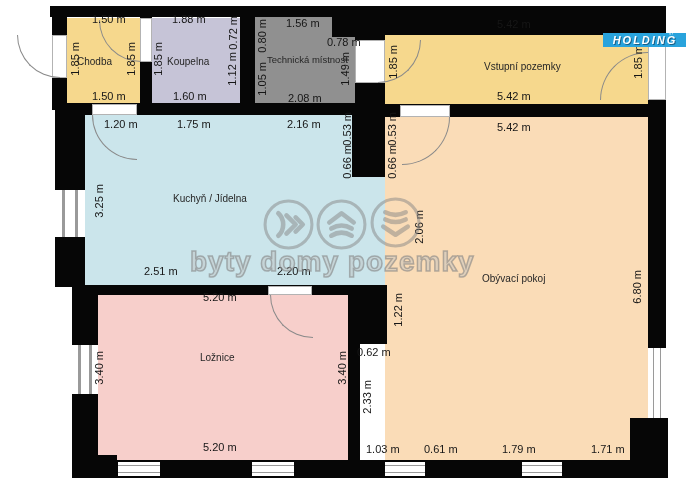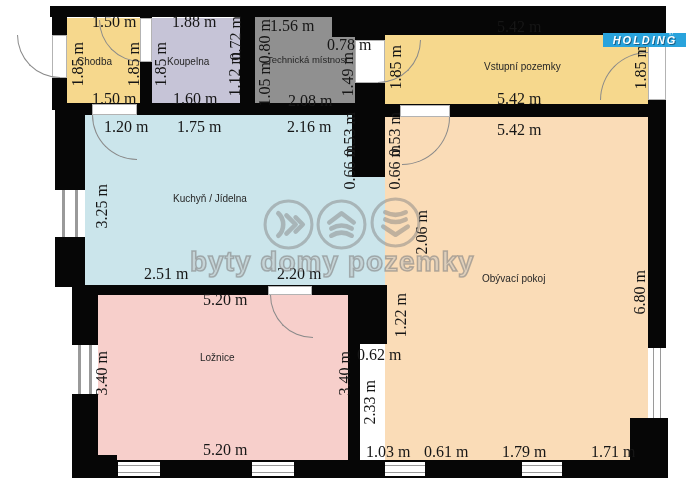--- a/index.html
+++ b/index.html
@@ -7,21 +7,21 @@
           font-family:"Liberation Sans", sans-serif; }
   .room  { position:absolute; }
   .wall  { position:absolute; background:#060606; }
   .gap   { position:absolute; background:#fff; border:1px solid #b3b3b3; box-sizing:border-box; }
   .win-h { position:absolute; background:linear-gradient(to bottom,#fff 0 18%,#9a9a9a 18% 30%,#fff 30% 70%,#9a9a9a 70% 82%,#fff 82% 100%); }
   .win-v { position:absolute; background:linear-gradient(to right,#fff 0 18%,#9a9a9a 18% 30%,#fff 30% 70%,#9a9a9a 70% 82%,#fff 82% 100%); }
   .arc   { position:absolute; box-sizing:border-box; }
   .arc-bl{ border-left:1.5px solid #8a8a8a; border-bottom:1.5px solid #8a8a8a; border-bottom-left-radius:100% 100%; }
   .arc-br{ border-right:1.5px solid #8a8a8a; border-bottom:1.5px solid #8a8a8a; border-bottom-right-radius:100% 100%; }
   .arc-tl{ border-left:1.5px solid #8a8a8a; border-top:1.5px solid #8a8a8a; border-top-left-radius:100% 100%; }
-  .dim   { position:absolute; font-size:16px; color:#161616; white-space:nowrap;font-family:Liberation Serif, serif; }
+  .dim   { position:absolute; font-size:11px; color:#161616; white-space:nowrap; }
   .dimv  { writing-mode:vertical-rl; transform:rotate(180deg); }
   .rname { position:absolute; font-size:10px; color:#262626; white-space:nowrap; }
   .wm-text { position:absolute; left:190px; top:246px; font-size:28px; font-weight:bold;
              letter-spacing:1px; color:rgba(190,190,190,0.45);
              -webkit-text-stroke:1.5px rgba(125,125,125,0.55); white-space:nowrap; z-index:30; }
   .wm-icon { position:absolute; z-index:30; opacity:0.75; }
   .logo-red { position:absolute; left:611px; top:6px; width:68px; height:28px; background:#e51b2c;
               text-align:center; line-height:28px; font-weight:bold; font-size:23px; letter-spacing:1px;
               color:#7d1220; text-shadow:1px 1px 0 rgba(255,255,255,0.35); z-index:40; }
   .logo-red .amp { color:#f2bcc4; font-size:21px; }
@@ -98,21 +98,21 @@
   <div class="dim dimv" style="left:125px;top:42px">1.85 m</div>
   <div class="dim" style="left:92px;top:90px">1.50 m</div>
 
   <div class="dim" style="left:172px;top:13px">1.88 m</div>
   <div class="dim dimv" style="left:227px;top:16px">0.72 m</div>
   <div class="dim dimv" style="left:152px;top:42px">1.85 m</div>
   <div class="rname" style="left:167px;top:56px">Koupelna</div>
   <div class="dim dimv" style="left:226px;top:52px">1.12 m</div>
   <div class="dim" style="left:173px;top:90px">1.60 m</div>
 
-  <div class="dim" style="left:270px;top:17px">1.56 m</div>
+  <div class="dim" style="left:286px;top:17px">1.56 m</div>
   <div class="dim dimv" style="left:256px;top:19px">0.80 m</div>
   <div class="dim" style="left:327px;top:36px">0.78 m</div>
   <div class="rname" style="left:267px;top:54px;font-size:9.5px">Technická místnost</div>
   <div class="dim dimv" style="left:256px;top:62px">1.05 m</div>
   <div class="dim dimv" style="left:339px;top:52px">1.49 m</div>
   <div class="dim" style="left:288px;top:92px">2.08 m</div>
 
   <div class="dim" style="left:497px;top:18px">5.42 m</div>
   <div class="dim dimv" style="left:387px;top:45px">1.85 m</div>
   <div class="rname" style="left:484px;top:61px">Vstupní pozemky</div>

